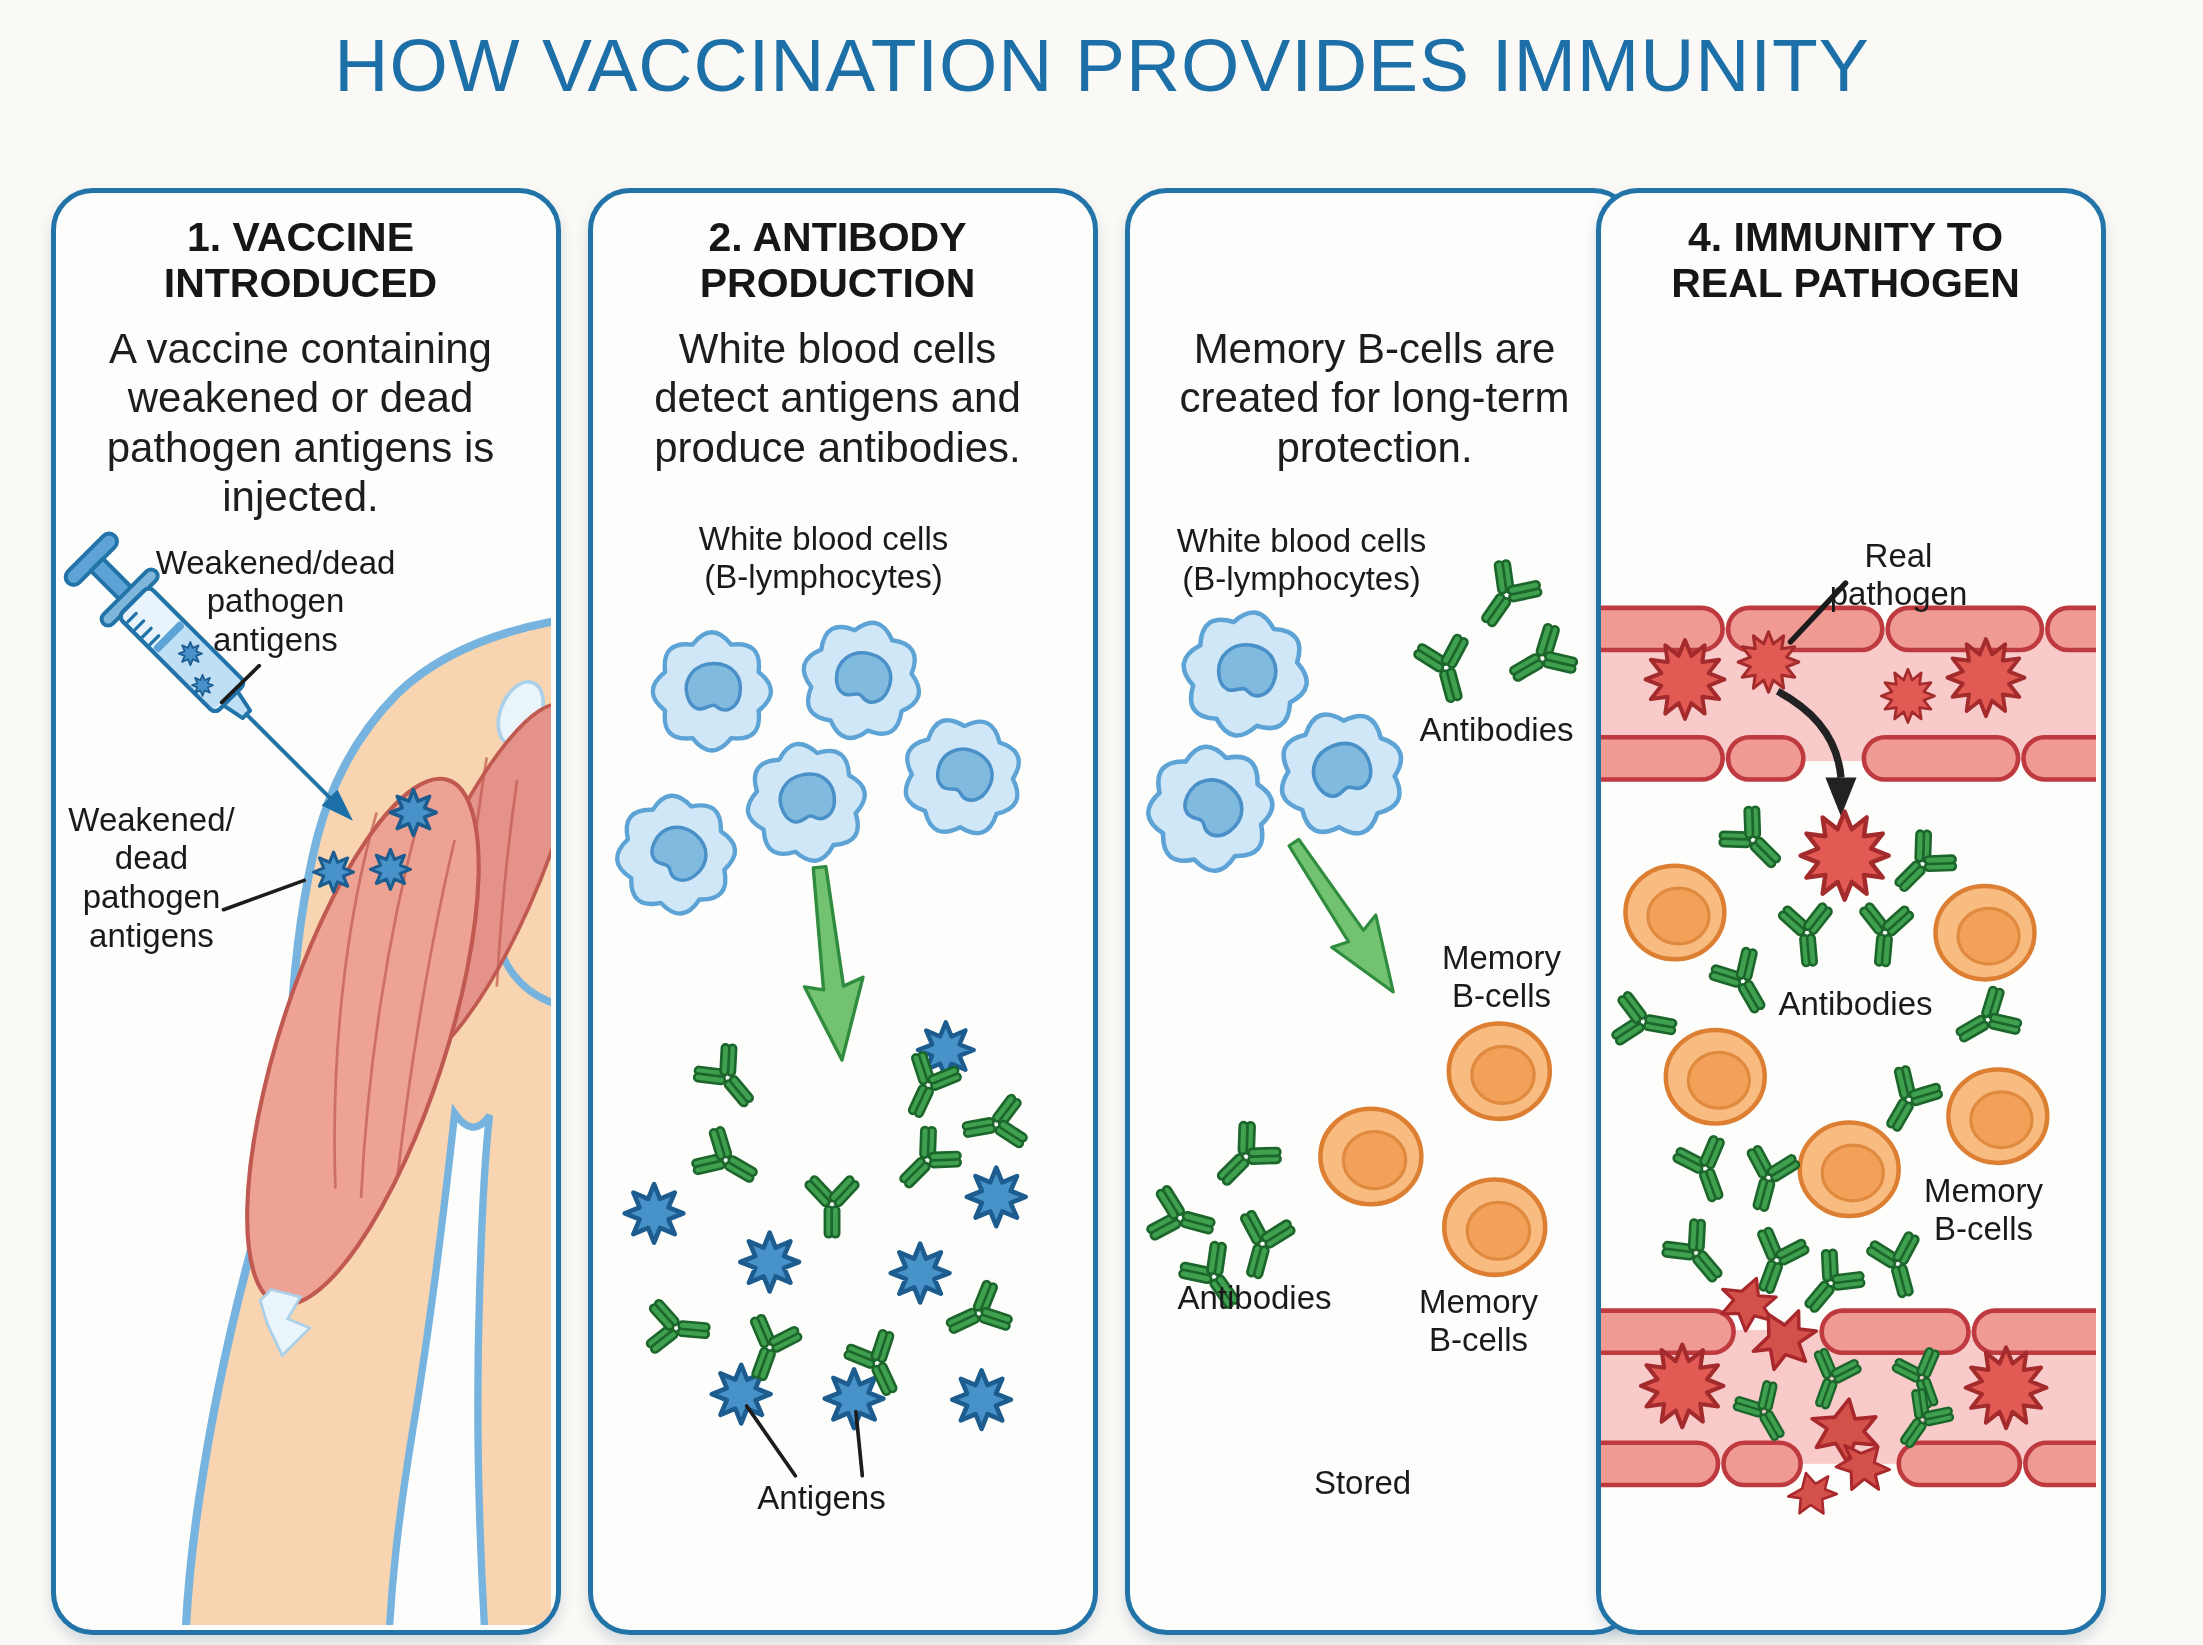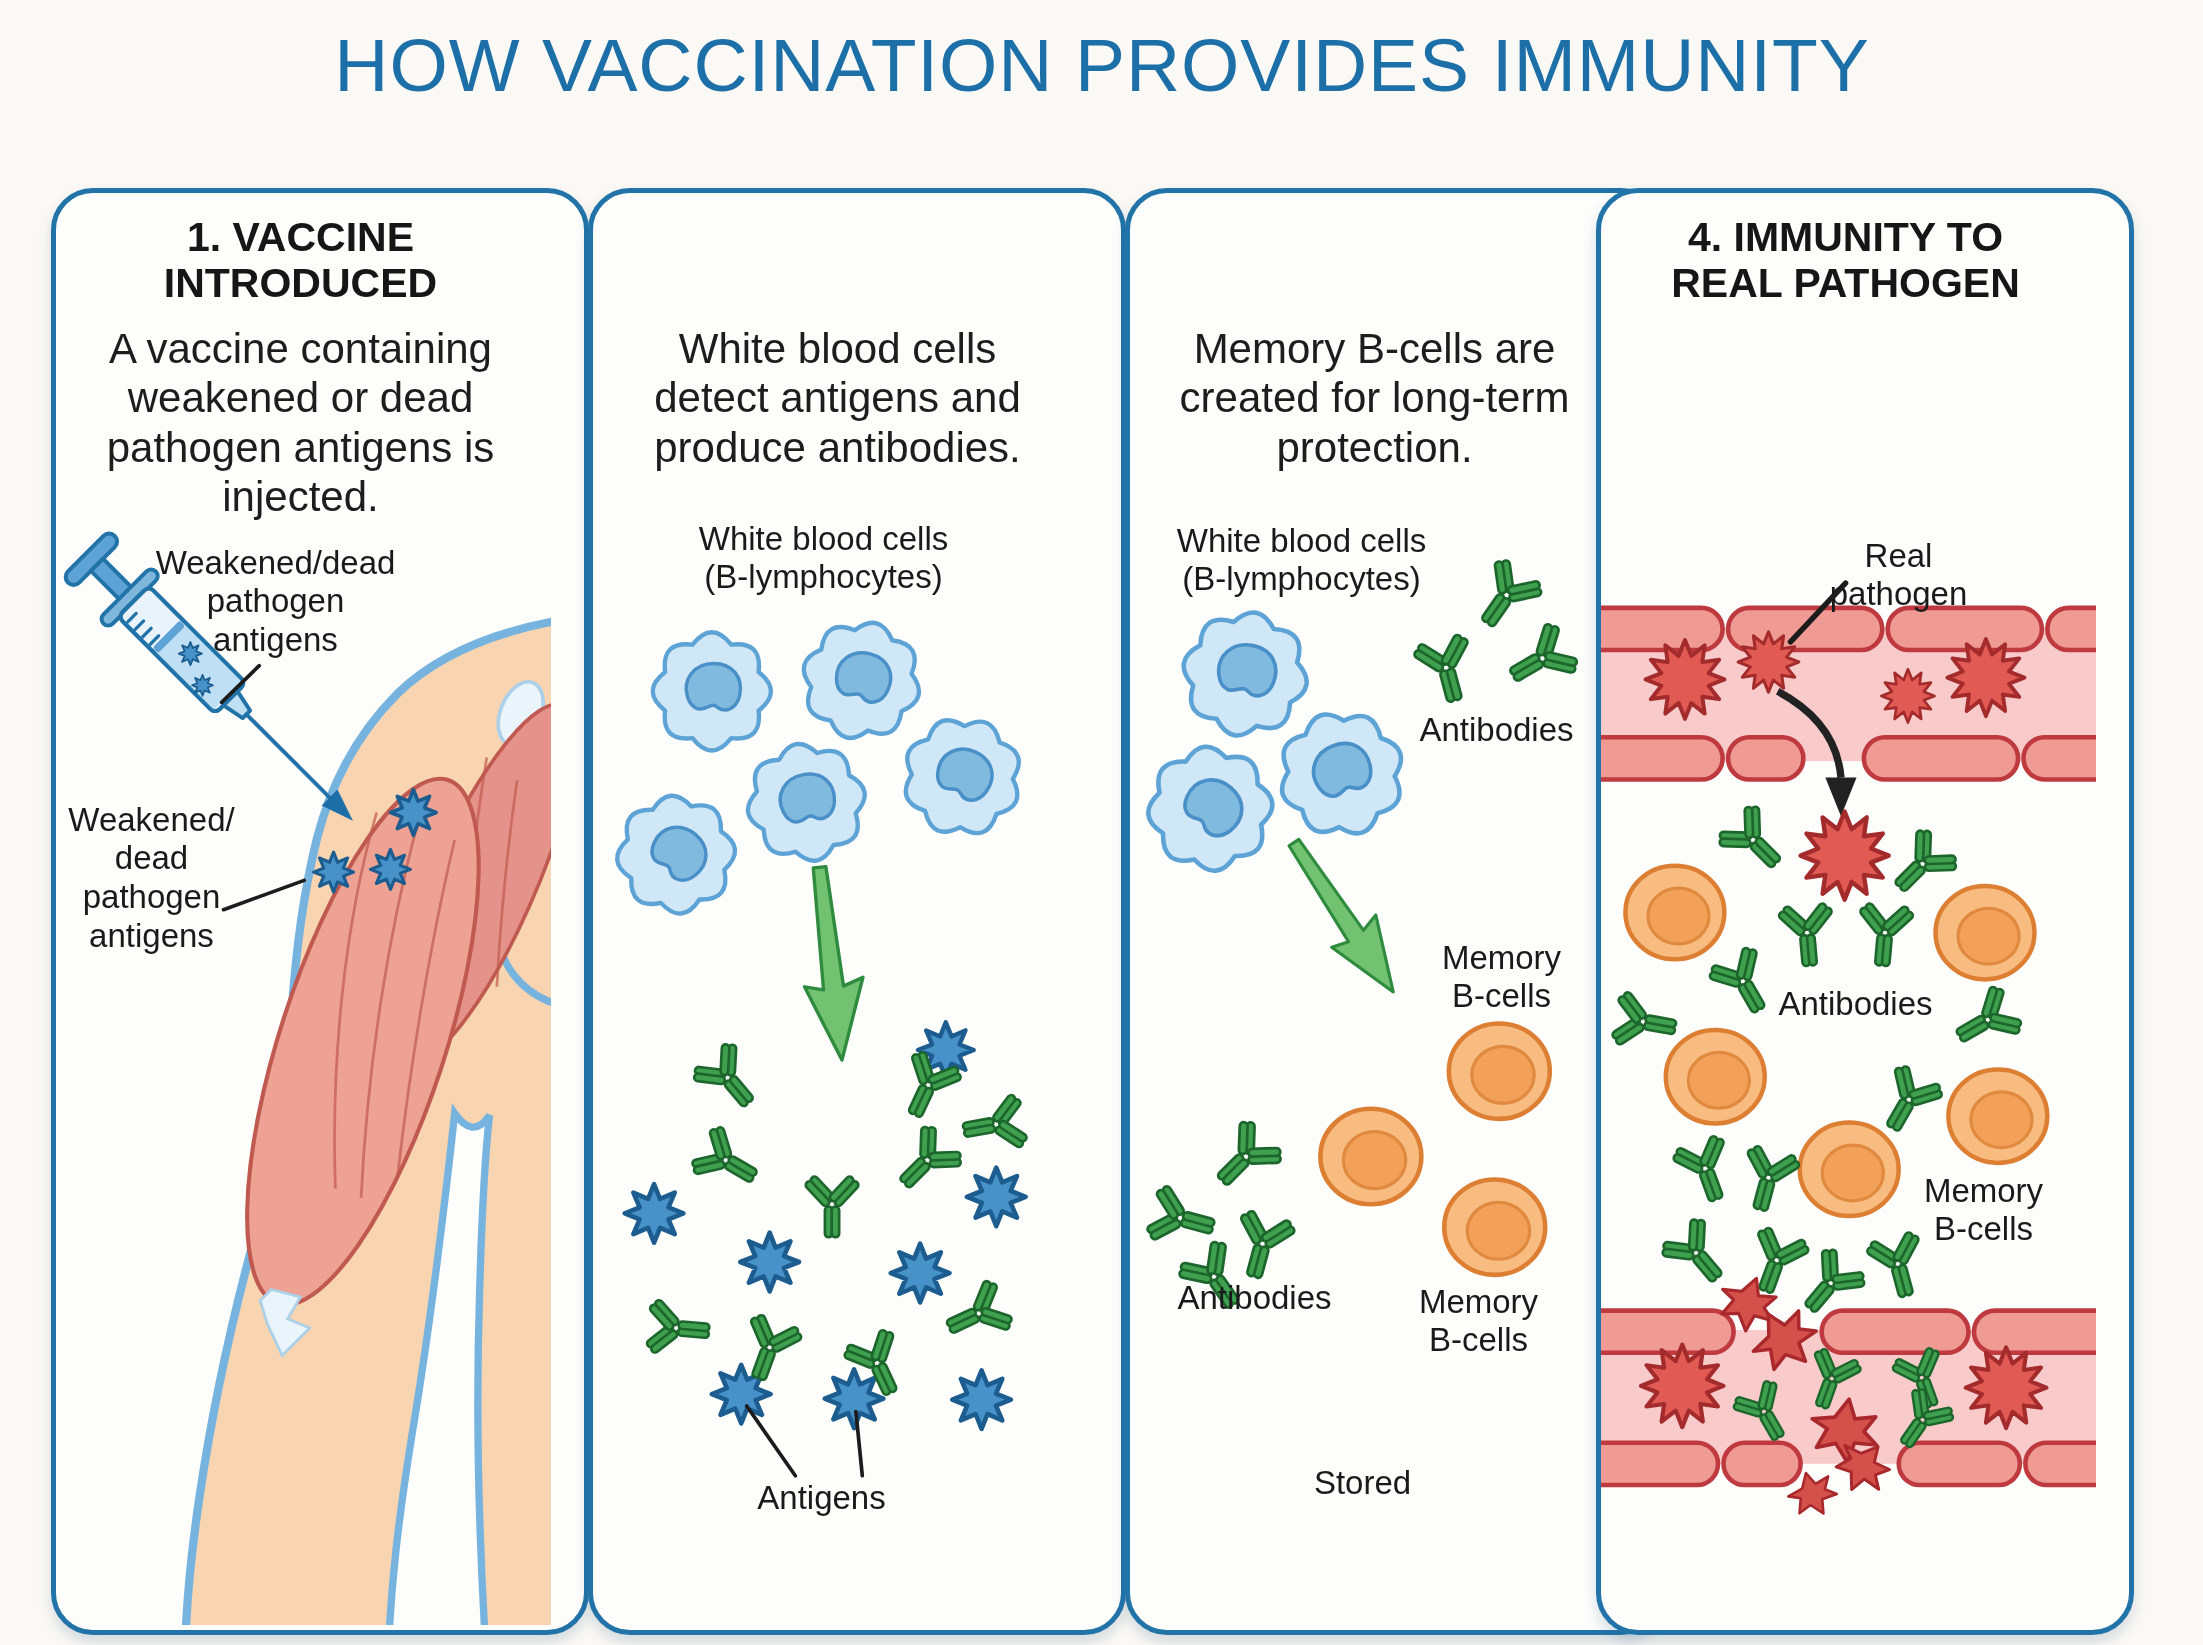--- a/index.html
+++ b/index.html
@@ -2,21 +2,21 @@
 <html style="font-size:14.7px"><head>
 <meta charset="utf-8">
 <style>
   html,body{margin:0;padding:0;}
   body{width:2204px;height:1646px;background:#fbf9f5;font-family:"Liberation Sans",sans-serif;}
   .poster{position:relative;width:2204px;height:1646px;overflow:hidden;background:#fbf9f5;}
   .title{position:absolute;top:27.5px;left:0;width:100%;text-align:center;
          font-size:75px;font-weight:normal;letter-spacing:0.9px;color:#1d6fa8;line-height:1.0;}
   .panel{position:absolute;top:188px;width:500px;height:1437px;background:#fdfdfc;
          border:5.5px solid #2273a8;border-radius:42px;overflow:hidden;
-         box-shadow:0 7.3px 13px rgba(40,90,130,0.18);padding-left:28px;}
+         box-shadow:0 7.3px 13px rgba(40,90,130,0.18);}
   .p1{left:51px;} .p2{left:588px;} .p3{left:1125px;} .p4{left:1596px;}
   .canvas{position:absolute;left:-5.5px;top:-5.5px;width:500px;height:1437px;}
   .art{position:absolute;left:0;top:0;}
   .h{position:absolute;top:27.5px;left:0;width:100%;text-align:center;font-weight:bold;
      font-size:41px;line-height:1.12;color:#161616;white-space:pre-line;}
   .d{position:absolute;top:136px;left:11px;right:11px;text-align:center;
      font-size:42px;line-height:1.18;color:#1d1d1d;white-space:pre-line;}
   .lbl{position:absolute;transform:translateX(-50%);text-align:center;
        font-size:33px;line-height:1.18;color:#1a1a1a;white-space:pre-line;}
   .ptr{stroke:#1c1c1c;stroke-width:4;stroke-linecap:round;fill:none;}
@@ -139,20 +139,22 @@
           <use href="#antibody" transform="translate(150,1059) rotate(-60) scale(0.82)"></use>
           <use href="#antibody" transform="translate(370,1059) rotate(45) scale(0.82)"></use>
           <use href="#antibody" transform="translate(96,1242) rotate(-85) scale(0.82)"></use>
           <use href="#antibody" transform="translate(198,1263) rotate(20) scale(0.82)"></use>
           <use href="#antibody" transform="translate(315,1280) rotate(-25) scale(0.82)"></use>
           <use href="#antibody" transform="translate(426,1226) rotate(65) scale(0.82)"></use>
         </g>
         <path class="ptr" d="M 226,1403 L 173,1327"></path>
         <path class="ptr" d="M 299,1403 L 292,1333"></path>
       </svg>
+      <div class="h">2. ANTIBODY
+PRODUCTION</div>
       <div class="d">White blood cells
 detect antigens and
 produce antibodies.</div>
       <div class="lbl" style="left:236px;top:332px;">White blood cells
 (B-lymphocytes)</div>
       <div class="lbl" style="left:234px;top:1291px;">Antigens</div>
     </div>
   </section>
 
   <section class="panel p3">

